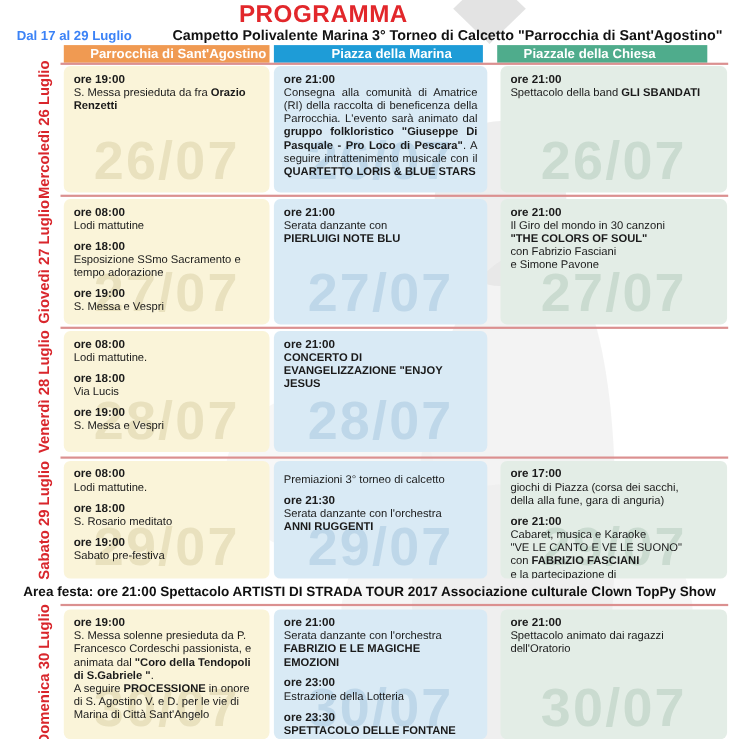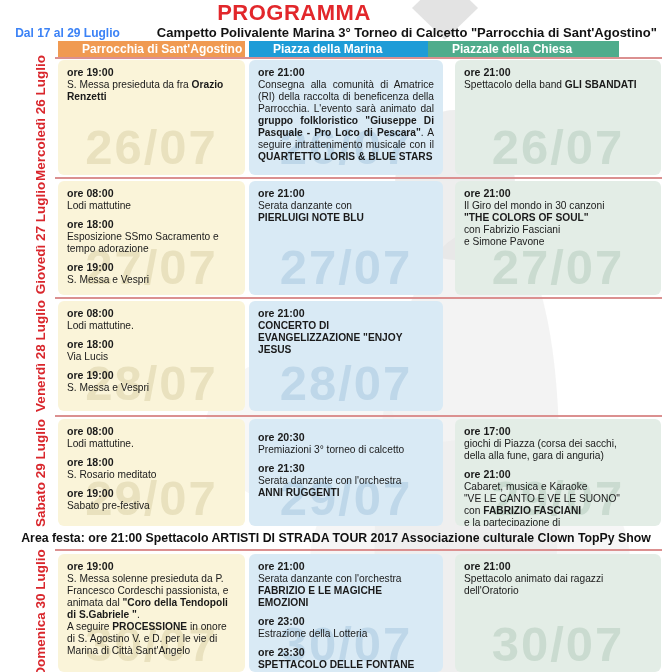--- a/index.html
+++ b/index.html
@@ -21,21 +21,21 @@
   .sub-bold{color:#3b82f6;font-size:12px;font-weight:700;margin-right:5px;}
   .sub-rest{color:#121212;font-size:13px;font-weight:600;margin-left:32px;}
 
   .colhead{
     position:absolute;top:41px;height:16px;line-height:16px;color:#fff;
     font-size:12px;font-weight:700;padding-left:24px;box-sizing:border-box;
     z-index:2;white-space:nowrap;overflow:hidden;
   }
   .ch0{left:58px;width:187px;}
   .ch1{left:249px;width:190px;}
-  .ch2{left:428px;width:191px;}
+  .ch2{left:452px;width:191px;}
 
   .row{position:absolute;left:0;width:672px;z-index:1;}
   .daylabel{
     position:absolute;left:40px;top:50%;
     transform:translate(-50%,-50%) rotate(-90deg);
     white-space:nowrap;color:#D9262C;font-size:13.5px;font-weight:800;
   }
   .cell{
     position:absolute;top:0;bottom:0;border-radius:6px;
     padding:6px 9px;box-sizing:border-box;overflow:hidden;
@@ -73,21 +73,21 @@
     <ellipse cx="300" cy="430" rx="95" ry="75" fill="#f0f0f0" opacity="0.5"></ellipse>
   </svg>
 
   <div class="title">PROGRAMMA</div>
 
   <div class="subtitle">
     <span class="sub-bold">Dal 17 al 29 Luglio</span><span class="sub-rest">Campetto Polivalente Marina 3° Torneo di Calcetto "Parrocchia di Sant'Agostino"</span>
   </div>
 
   <div class="colhead ch0" style="background: rgb(240, 154, 82);">Parrocchia di Sant'Agostino</div>
-  <div class="colhead ch1" style="background: rgb(30, 156, 215);">Piazza della Marina</div>
+  <div class="colhead ch1" style="background: rgb(30, 156, 215); text-align: center;">Piazza della Marina</div>
   <div class="colhead ch2" style="background: rgb(79, 172, 140);">Piazzale della Chiesa</div>
 
   <div id="grid">
       <div class="row row0" style="top: 60px; height: 115px;">
         <div class="daylabel">Mercoledì 26 Luglio</div>
         <div class="cell c0" style="background: rgb(250, 244, 217);">
           <div class="wm" style="color: rgba(164, 148, 84, 0.2);">26/07</div>
           <div class="event">
             <div class="time">ore 19:00</div>
             <div class="desc"><span>S. Messa presieduta da fra </span><span class="b">Orazio Renzetti</span></div>
@@ -180,21 +180,20 @@
           <div class="event">
             <div class="time">ore 19:00</div>
             <div class="desc"><span>Sabato pre-festiva</span></div>
           </div>
         </div>
         <div class="cell c1" style="background: rgb(217, 234, 245);">
           <div class="wm" style="color: rgba(84, 140, 186, 0.2);">29/07</div>
           <div class="event">
           </div>
           <div class="event">
-            <div class="time">ore 20:30</div>
             <div class="desc"><span>Premiazioni 3° torneo di calcetto</span></div>
           </div>
           <div class="event">
             <div class="time">ore 21:30</div>
             <div class="desc"><span>Serata danzante con l'orchestra</span><br><span class="b">ANNI RUGGENTI</span></div>
           </div>
         </div>
         <div class="cell c2" style="background: rgb(227, 237, 230);">
           <div class="wm" style="color: rgba(104, 150, 122, 0.2);">29/07</div>
           <div class="event">

